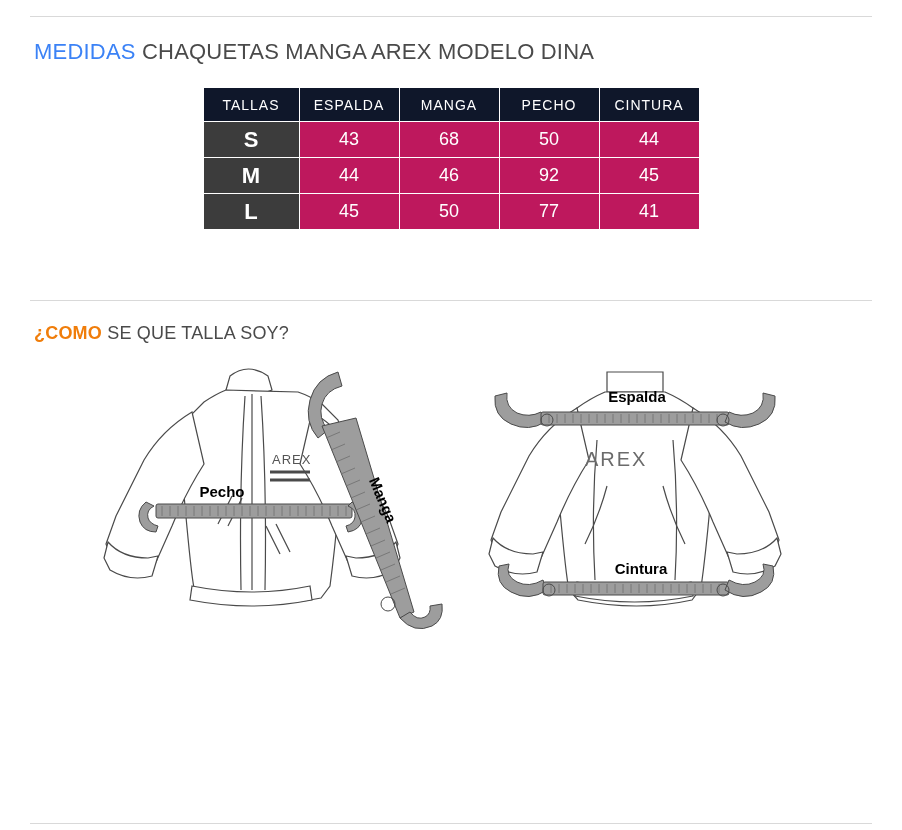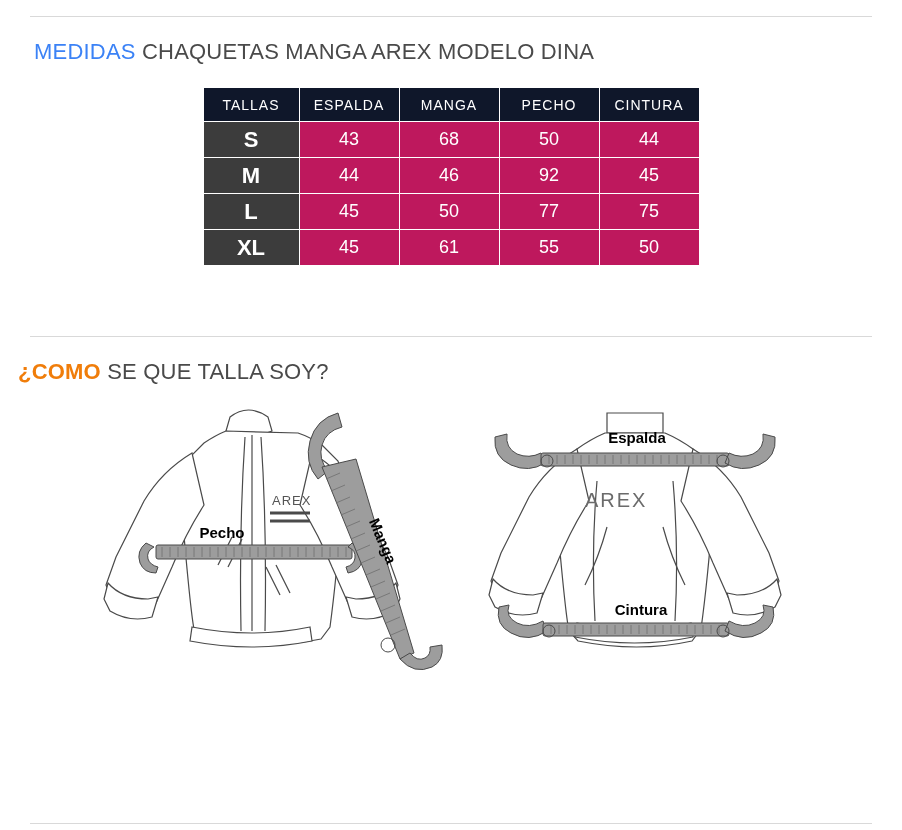--- a/index.html
+++ b/index.html
@@ -91,23 +91,23 @@
     background: #be185d;
     color: #ffffff;
     font-size: 18px;
   }
 
   
   .rule.mid { margin-top: 70px; }
 
   
   .question-title {
-    font-size: 22px;
+    font-size: 18px;
     color: #4a4a4a;
-    padding: 22px 0 0 18px;
+    padding: 22px 0 0 34px;
     letter-spacing: 0.2px;
   }
   .question-title .accent {
     color: #f07d0a;
     font-weight: bold;
   }
 
   
   .illus {
     position: relative;
@@ -172,28 +172,21 @@
           <td class="val-cell">44</td>
           <td class="val-cell">46</td>
           <td class="val-cell">92</td>
           <td class="val-cell">45</td>
         </tr>
         <tr>
           <td class="size-cell">L</td>
           <td class="val-cell">45</td>
           <td class="val-cell">50</td>
           <td class="val-cell">77</td>
-          <td class="val-cell">75</td>
-        </tr>
-        <tr>
-          <td class="size-cell">XL</td>
-          <td class="val-cell">45</td>
-          <td class="val-cell">61</td>
-          <td class="val-cell">55</td>
-          <td class="val-cell">50</td>
+          <td class="val-cell">41</td>
         </tr>
       </tbody>
     </table>
   </div>
 
   <div class="rule mid"></div>
 
   <div class="question-title">
     <span class="accent">¿COMO</span><span> SE QUE TALLA SOY?</span>
   </div>

